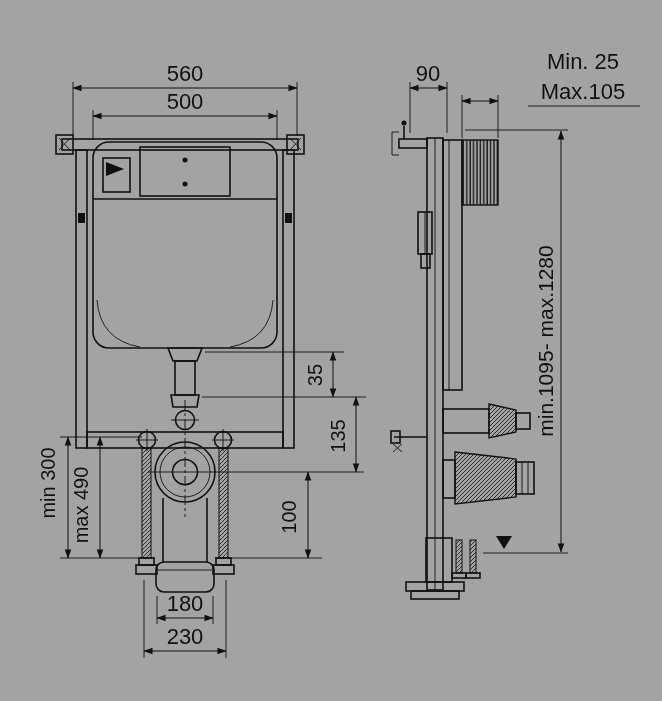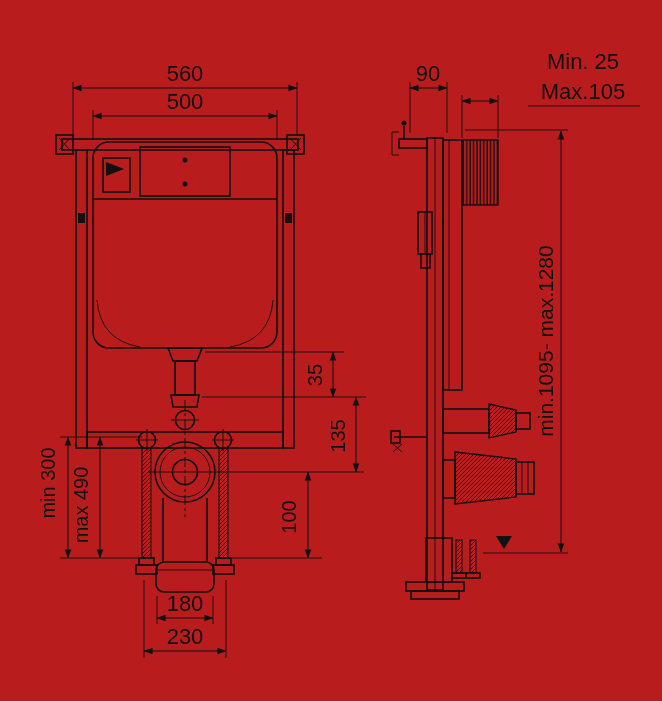--- a/index.html
+++ b/index.html
@@ -1,19 +1,19 @@
 <!DOCTYPE html>
 <html><head>
 <meta charset="utf-8">
 <style>
   html,body{margin:0;padding:0;background:#ffffff;}
   .canvas{
     position:relative;
     width:662px;height:701px;
-    background:#b91c1c;
+    background:#a3a3a3;
     font-family:"Liberation Sans", sans-serif;
   }
   svg text{
     font-family:"Liberation Sans", sans-serif;
     fill:#111;
   }
   .obj{fill:none;stroke:#111;stroke-width:1.6;}
   .thin{fill:none;stroke:#111;stroke-width:0.9;}
   .dim{fill:none;stroke:#111;stroke-width:1;marker-start:url(#arr);marker-end:url(#arr);}
   .fillblk{fill:#111;stroke:none;}

